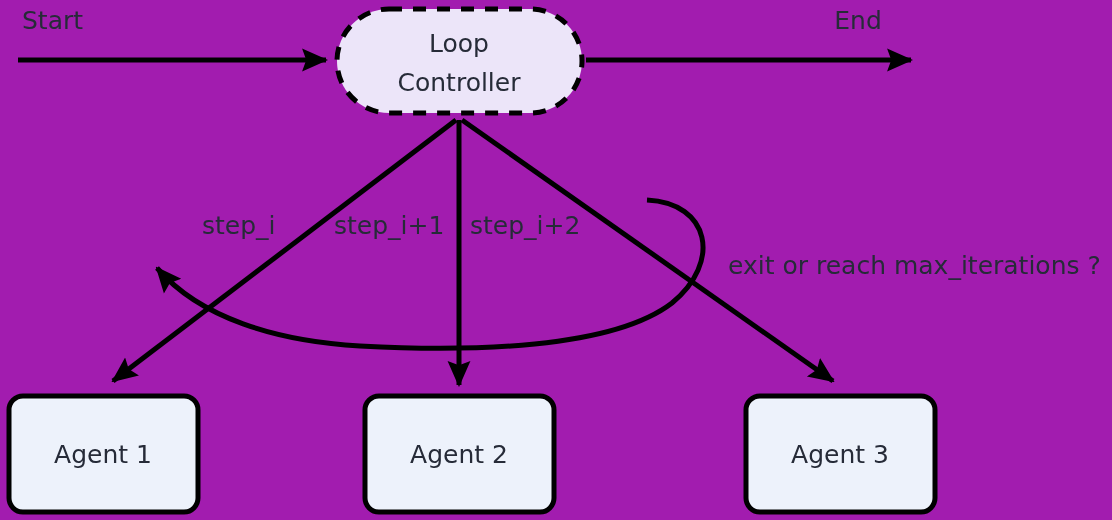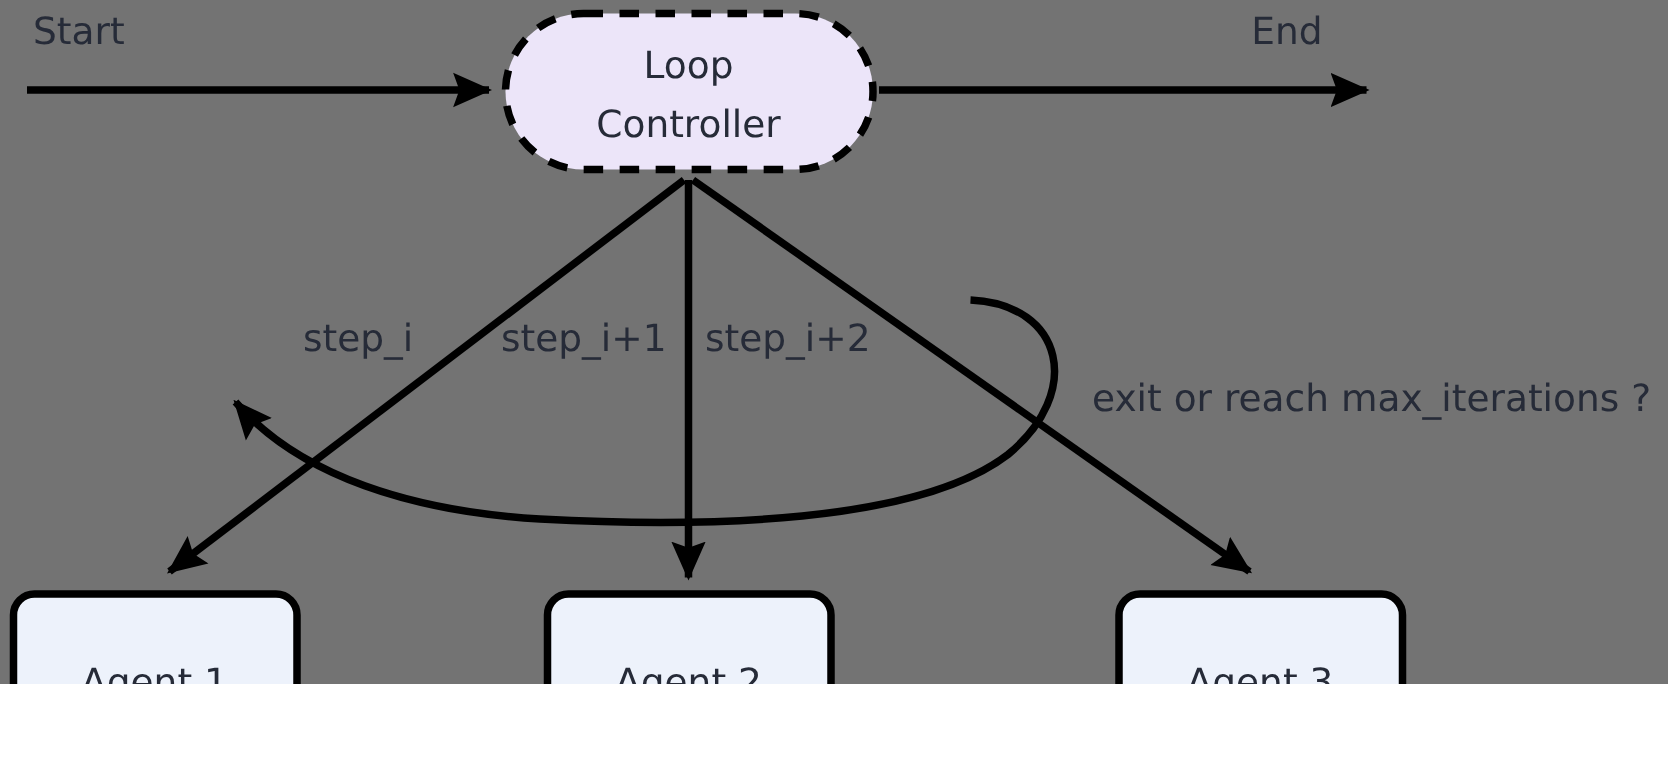--- a/index.html
+++ b/index.html
@@ -3,22 +3,22 @@
 <meta charset="utf-8">
 <style>
   html, body {
     margin: 0;
     padding: 0;
     background: #ffffff;
   }
   #canvas {
     position: relative;
     width: 1112px;
-    height: 456px;
-    background: #737373;
+    height: 520px;
+    background: #a21caf;
     overflow: hidden;
     font-family: "DejaVu Sans", "Liberation Sans", sans-serif;
   }
   #diagram-svg {
     position: absolute;
     left: 0;
     top: 0;
     width: 1112px;
     height: 520px;
   }

